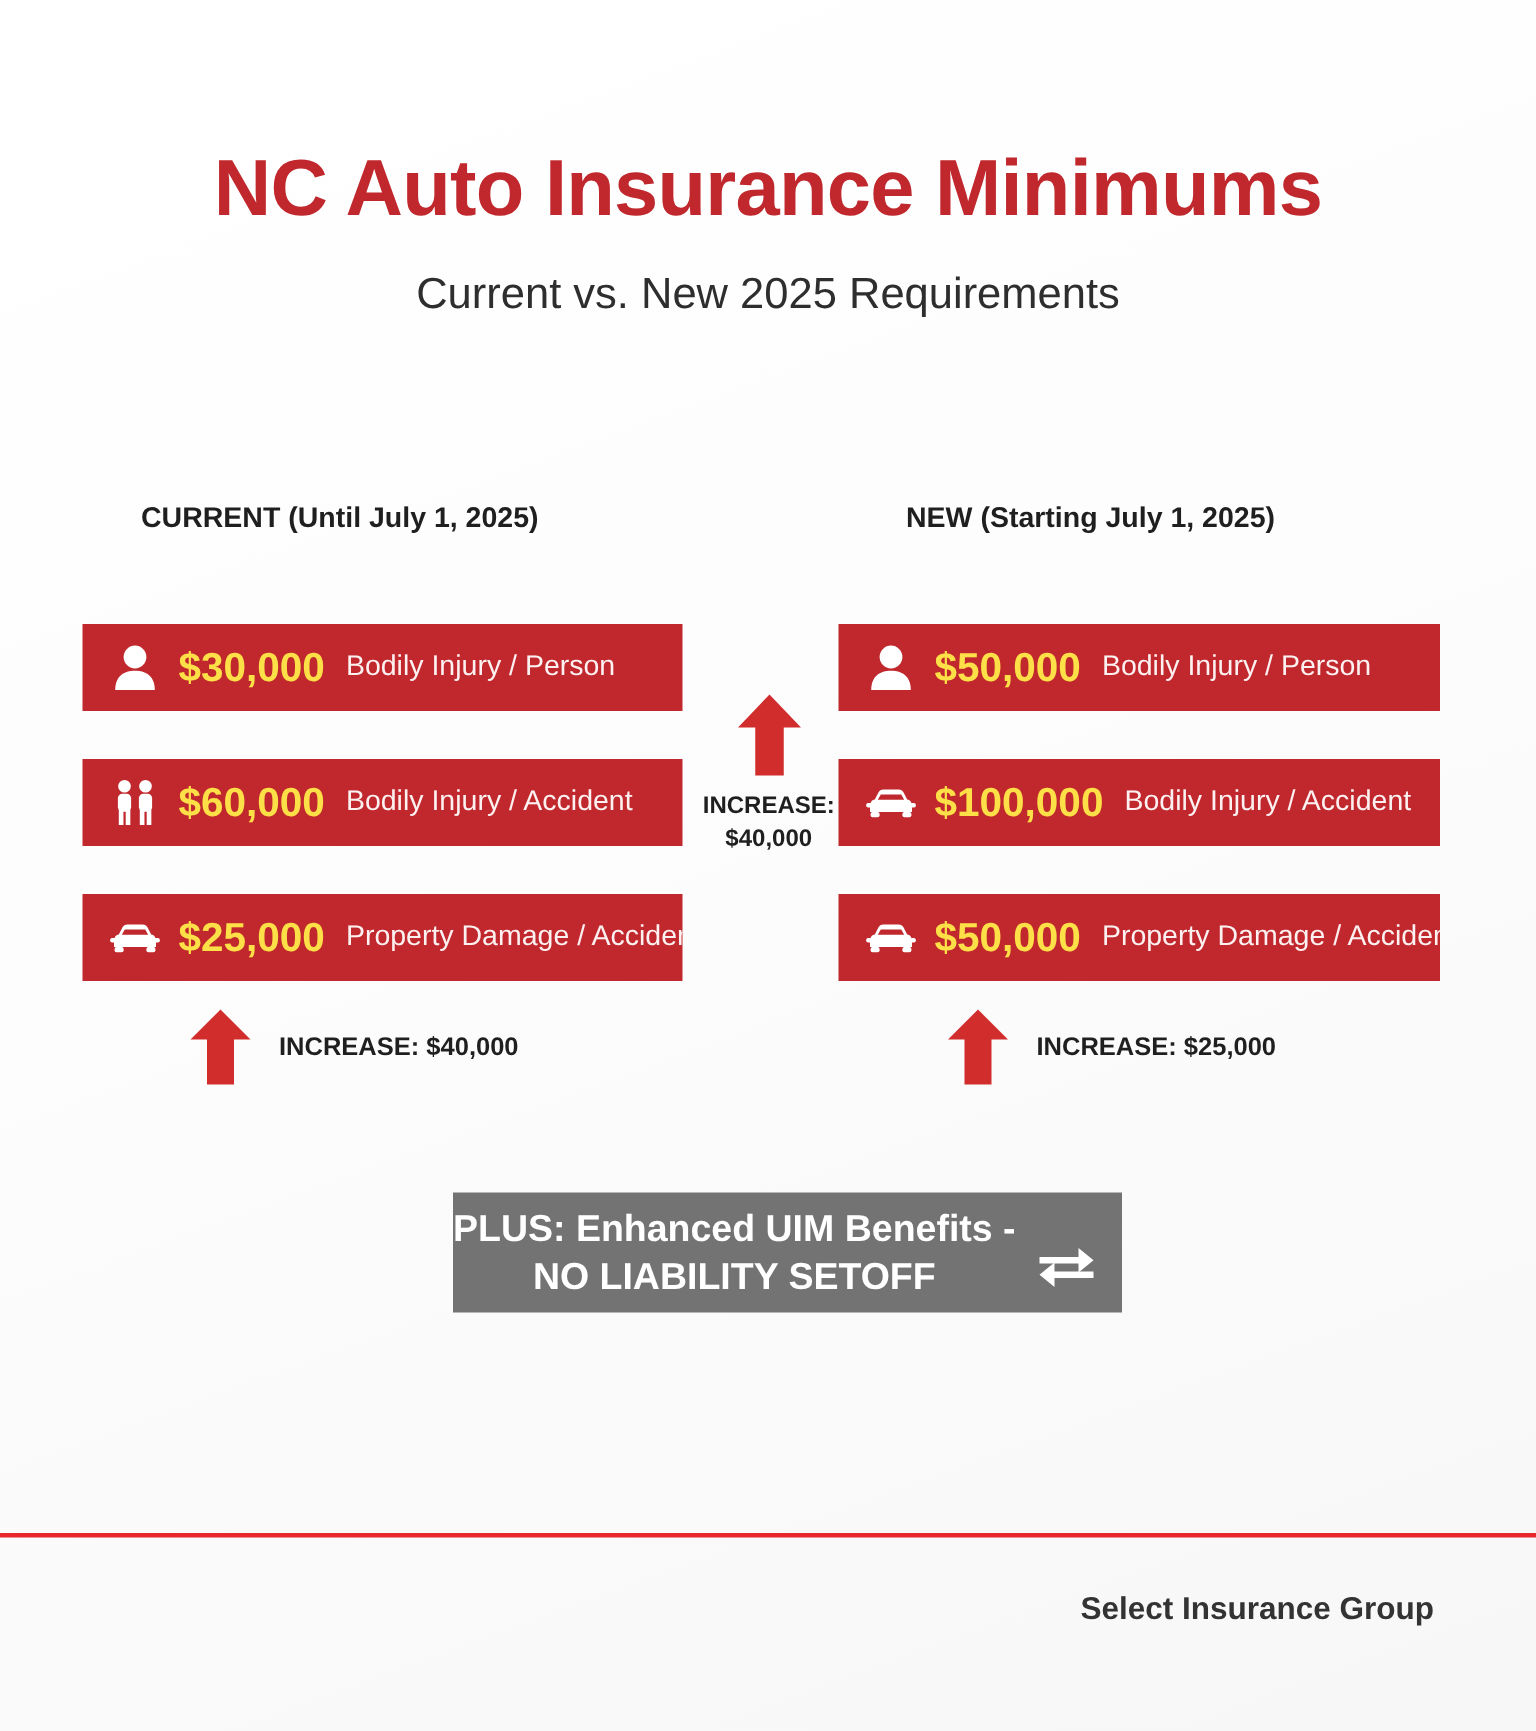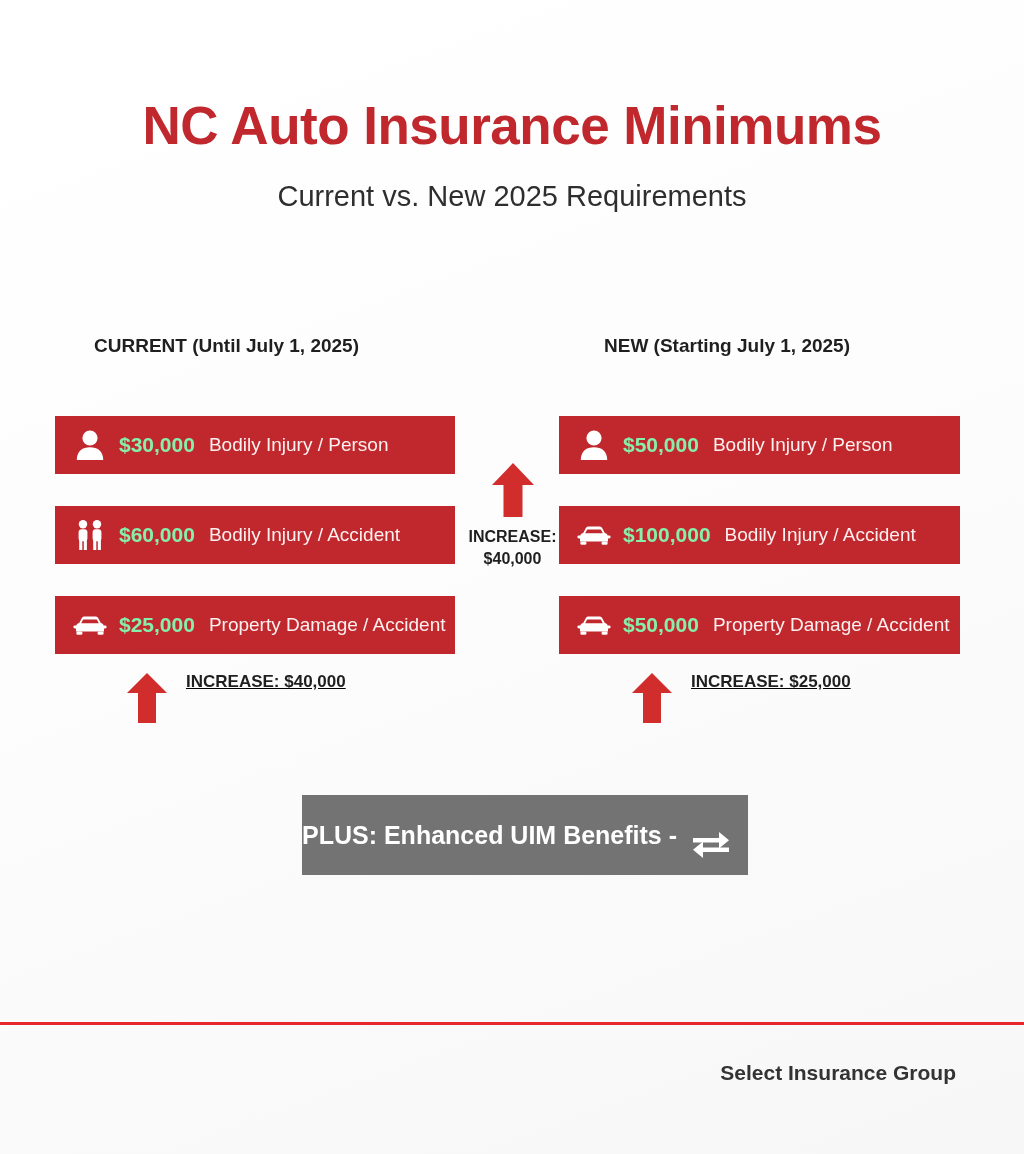--- a/index.html
+++ b/index.html
@@ -81,23 +81,23 @@
     width: 34px;
     height: 34px;
     display: flex;
     align-items: center;
     justify-content: center;
     margin-right: 12px;
   }
   .bar-icon svg { display: block; }
 
   .bar-amount {
-    font-size: 21px;
-    font-weight: bold;
-    color: #86efac;
+    font-size: 27px;
+    font-weight: bold;
+    color: #fde047;
     white-space: nowrap;
     margin-right: 14px;
   }
   .bar-label {
     font-size: 19px;
     color: #fdf0f0;
     white-space: nowrap;
   }
 
   
@@ -115,21 +115,21 @@
     color: #1f1f1f;
     line-height: 1.35;
     padding-top: 4px;
   }
   .center-text div { white-space: nowrap; }
 
   
   .increase-callout {
     position: absolute;
     display: flex;
-    text-decoration: underline;
+    align-items: center;
   }
   .increase-callout.left  { top: 672px; left: 126px; }
   .increase-callout.right { top: 672px; left: 631px; }
   .increase-callout svg { display: block; flex: 0 0 auto; }
   .increase-callout .txt {
     font-size: 17px;
     font-weight: bold;
     color: #1f1f1f;
     white-space: nowrap;
     margin-left: 18px;
@@ -327,20 +327,21 @@
       <path d="M21 1 L41 21 L30 21 L30 51 L12 51 L12 21 L1 21 Z" fill="#d12d2d"></path>
     </svg>
   </span>
   <span class="txt">INCREASE: $25,000</span>
 </div>
 
 <div class="plus-banner">
   <div class="plus-inner">
     <div class="plus-text">
       <div>PLUS: Enhanced UIM Benefits -</div>
+      <div>NO LIABILITY SETOFF</div>
     </div>
     <span class="plus-icon">
       <svg width="40" height="32" viewBox="0 0 40 32" aria-hidden="true">
         <path d="M2 11 L28 11 L28 5 L38 13.2 L28 21.4 L28 15.4 L2 15.4 Z" fill="#ffffff"></path>
         <path d="M38 25 L12 25 L12 31 L2 22.8 L12 14.6 L12 20.6 L38 20.6 Z" fill="#ffffff"></path>
       </svg>
     </span>
   </div>
 </div>
 

